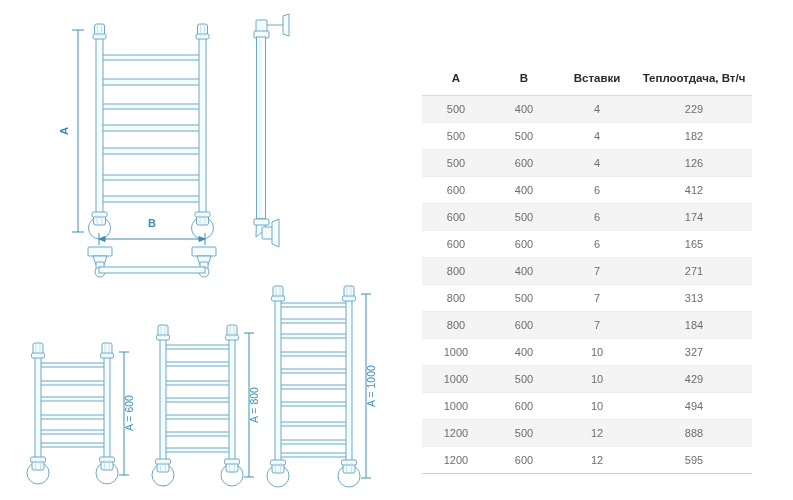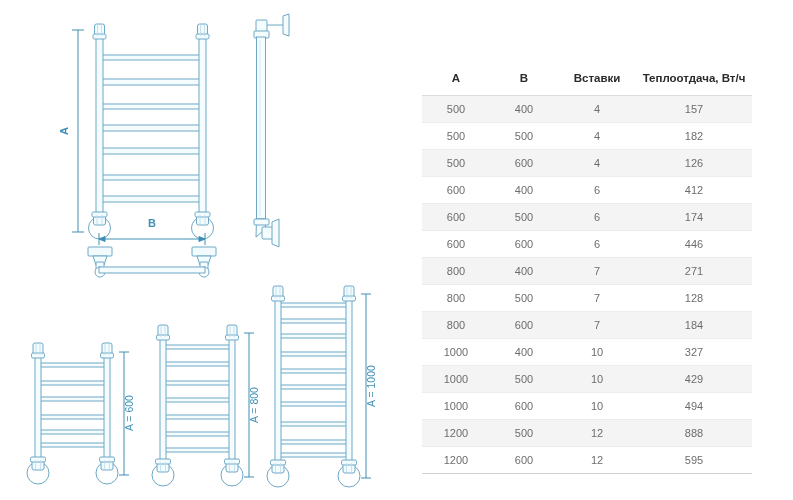--- a/index.html
+++ b/index.html
@@ -224,21 +224,21 @@
         <th class="col-b">B</th>
         <th class="col-ins">Вставки</th>
         <th class="col-heat">Теплоотдача, Вт/ч</th>
       </tr>
     </thead>
     <tbody>
         <tr>
           <td class="col-a">500</td>
           <td class="col-b">400</td>
           <td class="col-ins">4</td>
-          <td class="col-heat">157</td>
+          <td class="col-heat">229</td>
         </tr>
         <tr>
           <td class="col-a">500</td>
           <td class="col-b">500</td>
           <td class="col-ins">4</td>
           <td class="col-heat">182</td>
         </tr>
         <tr>
           <td class="col-a">500</td>
           <td class="col-b">600</td>
@@ -254,33 +254,33 @@
         <tr>
           <td class="col-a">600</td>
           <td class="col-b">500</td>
           <td class="col-ins">6</td>
           <td class="col-heat">174</td>
         </tr>
         <tr>
           <td class="col-a">600</td>
           <td class="col-b">600</td>
           <td class="col-ins">6</td>
-          <td class="col-heat">446</td>
+          <td class="col-heat">165</td>
         </tr>
         <tr>
           <td class="col-a">800</td>
           <td class="col-b">400</td>
           <td class="col-ins">7</td>
           <td class="col-heat">271</td>
         </tr>
         <tr>
           <td class="col-a">800</td>
           <td class="col-b">500</td>
           <td class="col-ins">7</td>
-          <td class="col-heat">128</td>
+          <td class="col-heat">313</td>
         </tr>
         <tr>
           <td class="col-a">800</td>
           <td class="col-b">600</td>
           <td class="col-ins">7</td>
           <td class="col-heat">184</td>
         </tr>
         <tr>
           <td class="col-a">1000</td>
           <td class="col-b">400</td>

